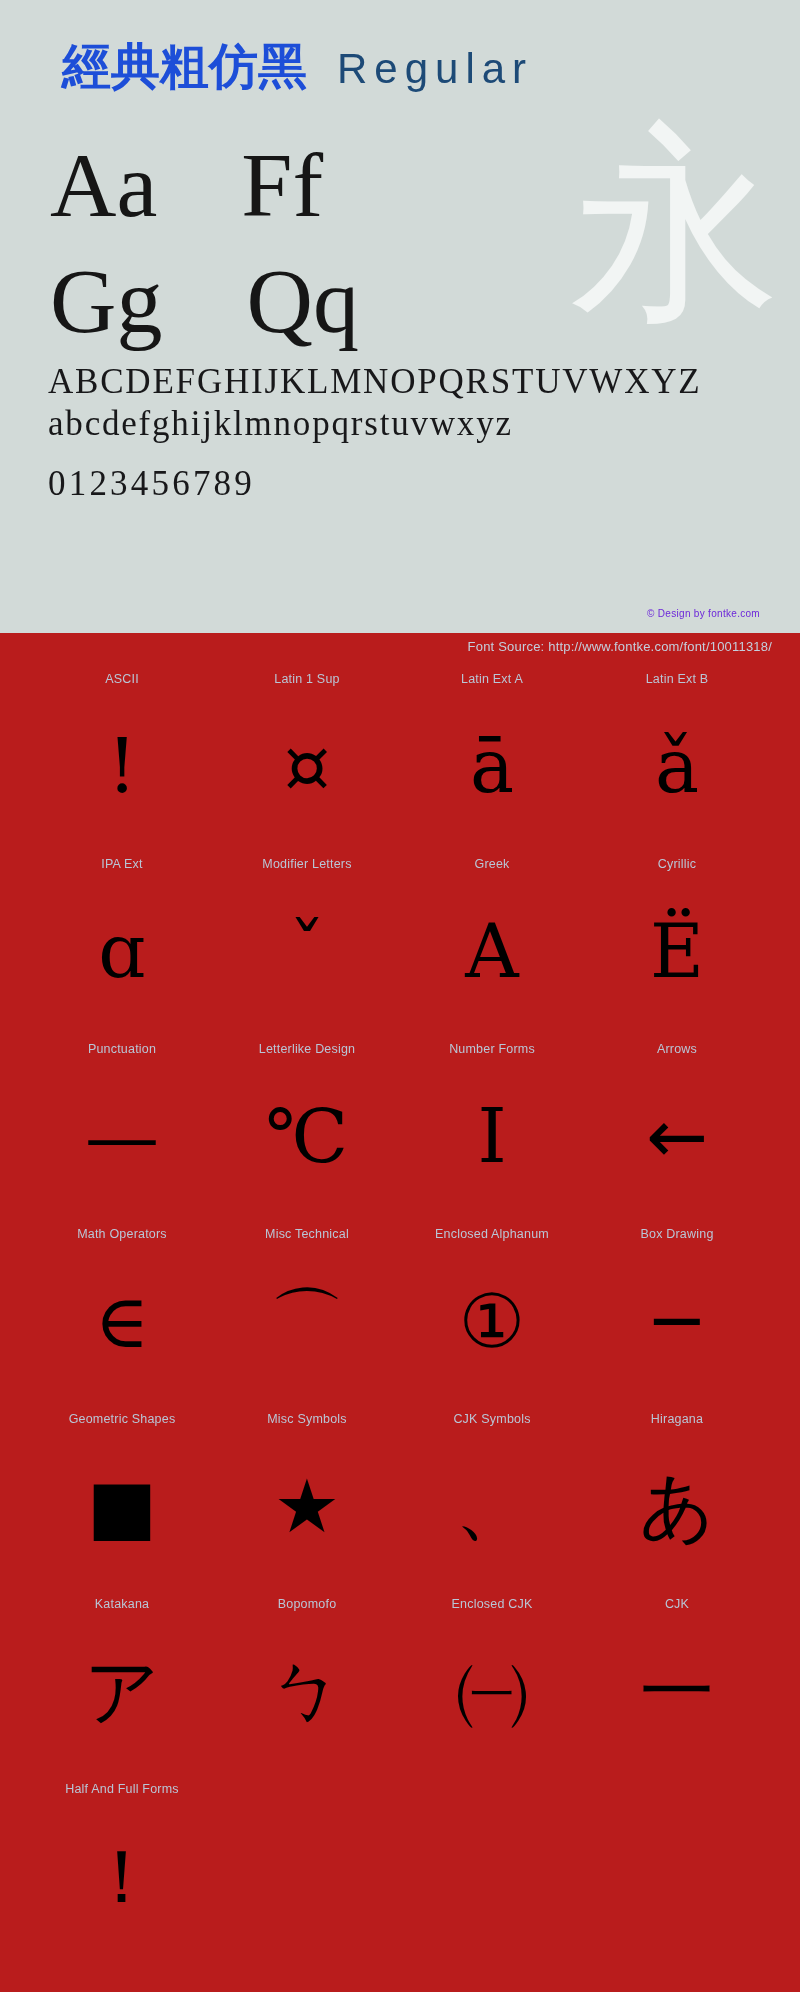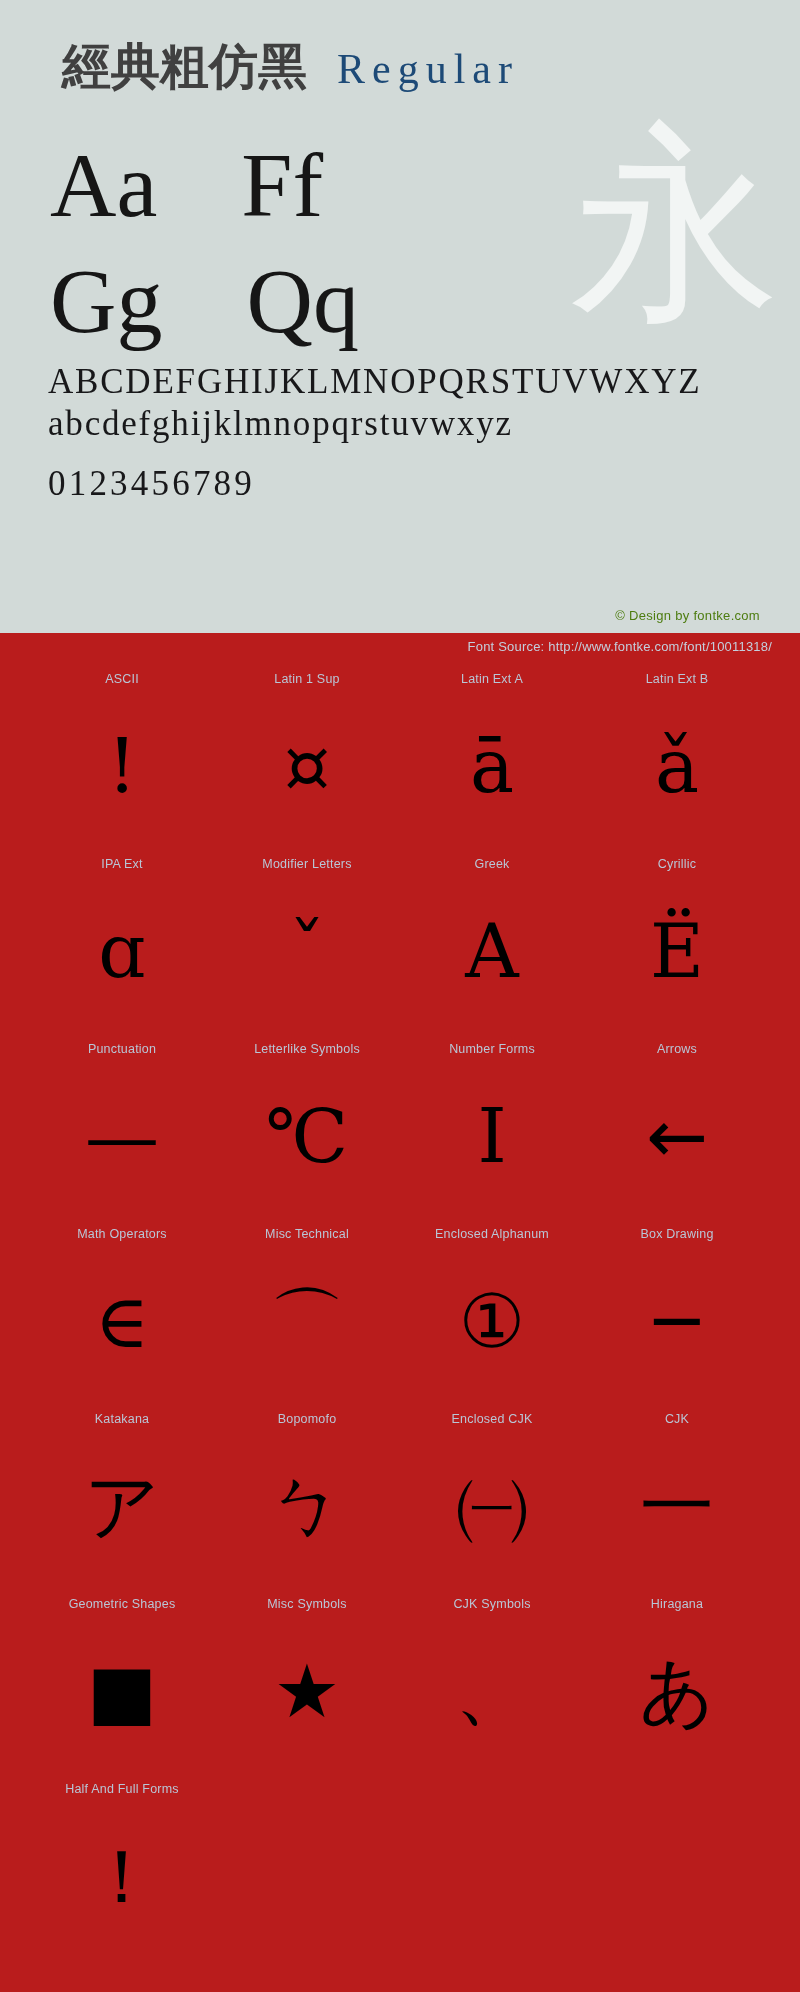--- a/index.html
+++ b/index.html
@@ -30,27 +30,27 @@
     top: 42px;
     display: flex;
     align-items: baseline;
     white-space: nowrap;
   }
 
   #font-name-cjk {
     font-family: "DejaVu Sans", "Liberation Sans", sans-serif;
     font-size: 49px;
     font-weight: 700;
-    color: #404040;
+    color: #1d4ed8;
     letter-spacing: 0px;
     line-height: 1;
   }
 
   #font-style-name {
-    font-family: Liberation Serif, serif;
+    font-family: Liberation Sans, sans-serif;
     font-size: 42px;
     font-weight: 400;
     color: #1d4a77;
     letter-spacing: 7px;
     margin-left: 30px;
     line-height: 1;
   }
 
   #big-letters {
     position: absolute;
@@ -94,22 +94,22 @@
   }
   #alpha-upper { top: 362px; }
   #alpha-lower { top: 404px; }
   #alpha-digits { top: 464px; letter-spacing: 3.2px; }
 
   #design-credit {
     position: absolute;
     right: 40px;
     top: 608px;
     font-family: "Liberation Sans", sans-serif;
-    font-size: 13px;
-    color: #4d7c0f;
+    font-size: 10px;
+    color: #6d28d9;
     letter-spacing: 0.3px;
     white-space: nowrap;
   }
 
   
   #blocks-panel {
     position: relative;
     width: 800px;
     height: 1359px;
     background: #b91c1c;
@@ -258,21 +258,21 @@
         <div class="block-glyph serifish">Ё</div>
       </div>
     </div>
 
     <div class="block-row">
       <div class="block-cell">
         <div class="block-label">Punctuation</div>
         <div class="block-glyph serifish">—</div>
       </div>
       <div class="block-cell">
-        <div class="block-label">Letterlike Symbols</div>
+        <div class="block-label">Letterlike Design</div>
         <div class="block-glyph serifish">℃</div>
       </div>
       <div class="block-cell">
         <div class="block-label">Number Forms</div>
         <div class="block-glyph serifish">Ⅰ</div>
       </div>
       <div class="block-cell">
         <div class="block-label">Arrows</div>
         <div class="block-glyph">←</div>
       </div>
@@ -292,53 +292,53 @@
         <div class="block-glyph serifish">①</div>
       </div>
       <div class="block-cell">
         <div class="block-label">Box Drawing</div>
         <div class="block-glyph">─</div>
       </div>
     </div>
 
     <div class="block-row">
       <div class="block-cell">
+        <div class="block-label">Geometric Shapes</div>
+        <div class="block-glyph">■</div>
+      </div>
+      <div class="block-cell">
+        <div class="block-label">Misc Symbols</div>
+        <div class="block-glyph">★</div>
+      </div>
+      <div class="block-cell">
+        <div class="block-label">CJK Symbols</div>
+        <div class="block-glyph">、</div>
+      </div>
+      <div class="block-cell">
+        <div class="block-label">Hiragana</div>
+        <div class="block-glyph">あ</div>
+      </div>
+    </div>
+
+    <div class="block-row">
+      <div class="block-cell">
         <div class="block-label">Katakana</div>
         <div class="block-glyph">ア</div>
       </div>
       <div class="block-cell">
         <div class="block-label">Bopomofo</div>
         <div class="block-glyph">ㄅ</div>
       </div>
       <div class="block-cell">
         <div class="block-label">Enclosed CJK</div>
         <div class="block-glyph">㈠</div>
       </div>
       <div class="block-cell">
         <div class="block-label">CJK</div>
         <div class="block-glyph">一</div>
-      </div>
-    </div>
-
-    <div class="block-row">
-      <div class="block-cell">
-        <div class="block-label">Geometric Shapes</div>
-        <div class="block-glyph">■</div>
-      </div>
-      <div class="block-cell">
-        <div class="block-label">Misc Symbols</div>
-        <div class="block-glyph">★</div>
-      </div>
-      <div class="block-cell">
-        <div class="block-label">CJK Symbols</div>
-        <div class="block-glyph">、</div>
-      </div>
-      <div class="block-cell">
-        <div class="block-label">Hiragana</div>
-        <div class="block-glyph">あ</div>
       </div>
     </div>
 
     <div class="block-row">
       <div class="block-cell">
         <div class="block-label">Half And Full Forms</div>
         <div class="block-glyph serifish">！</div>
       </div>
       <div class="block-cell empty"></div>
       <div class="block-cell empty"></div>

